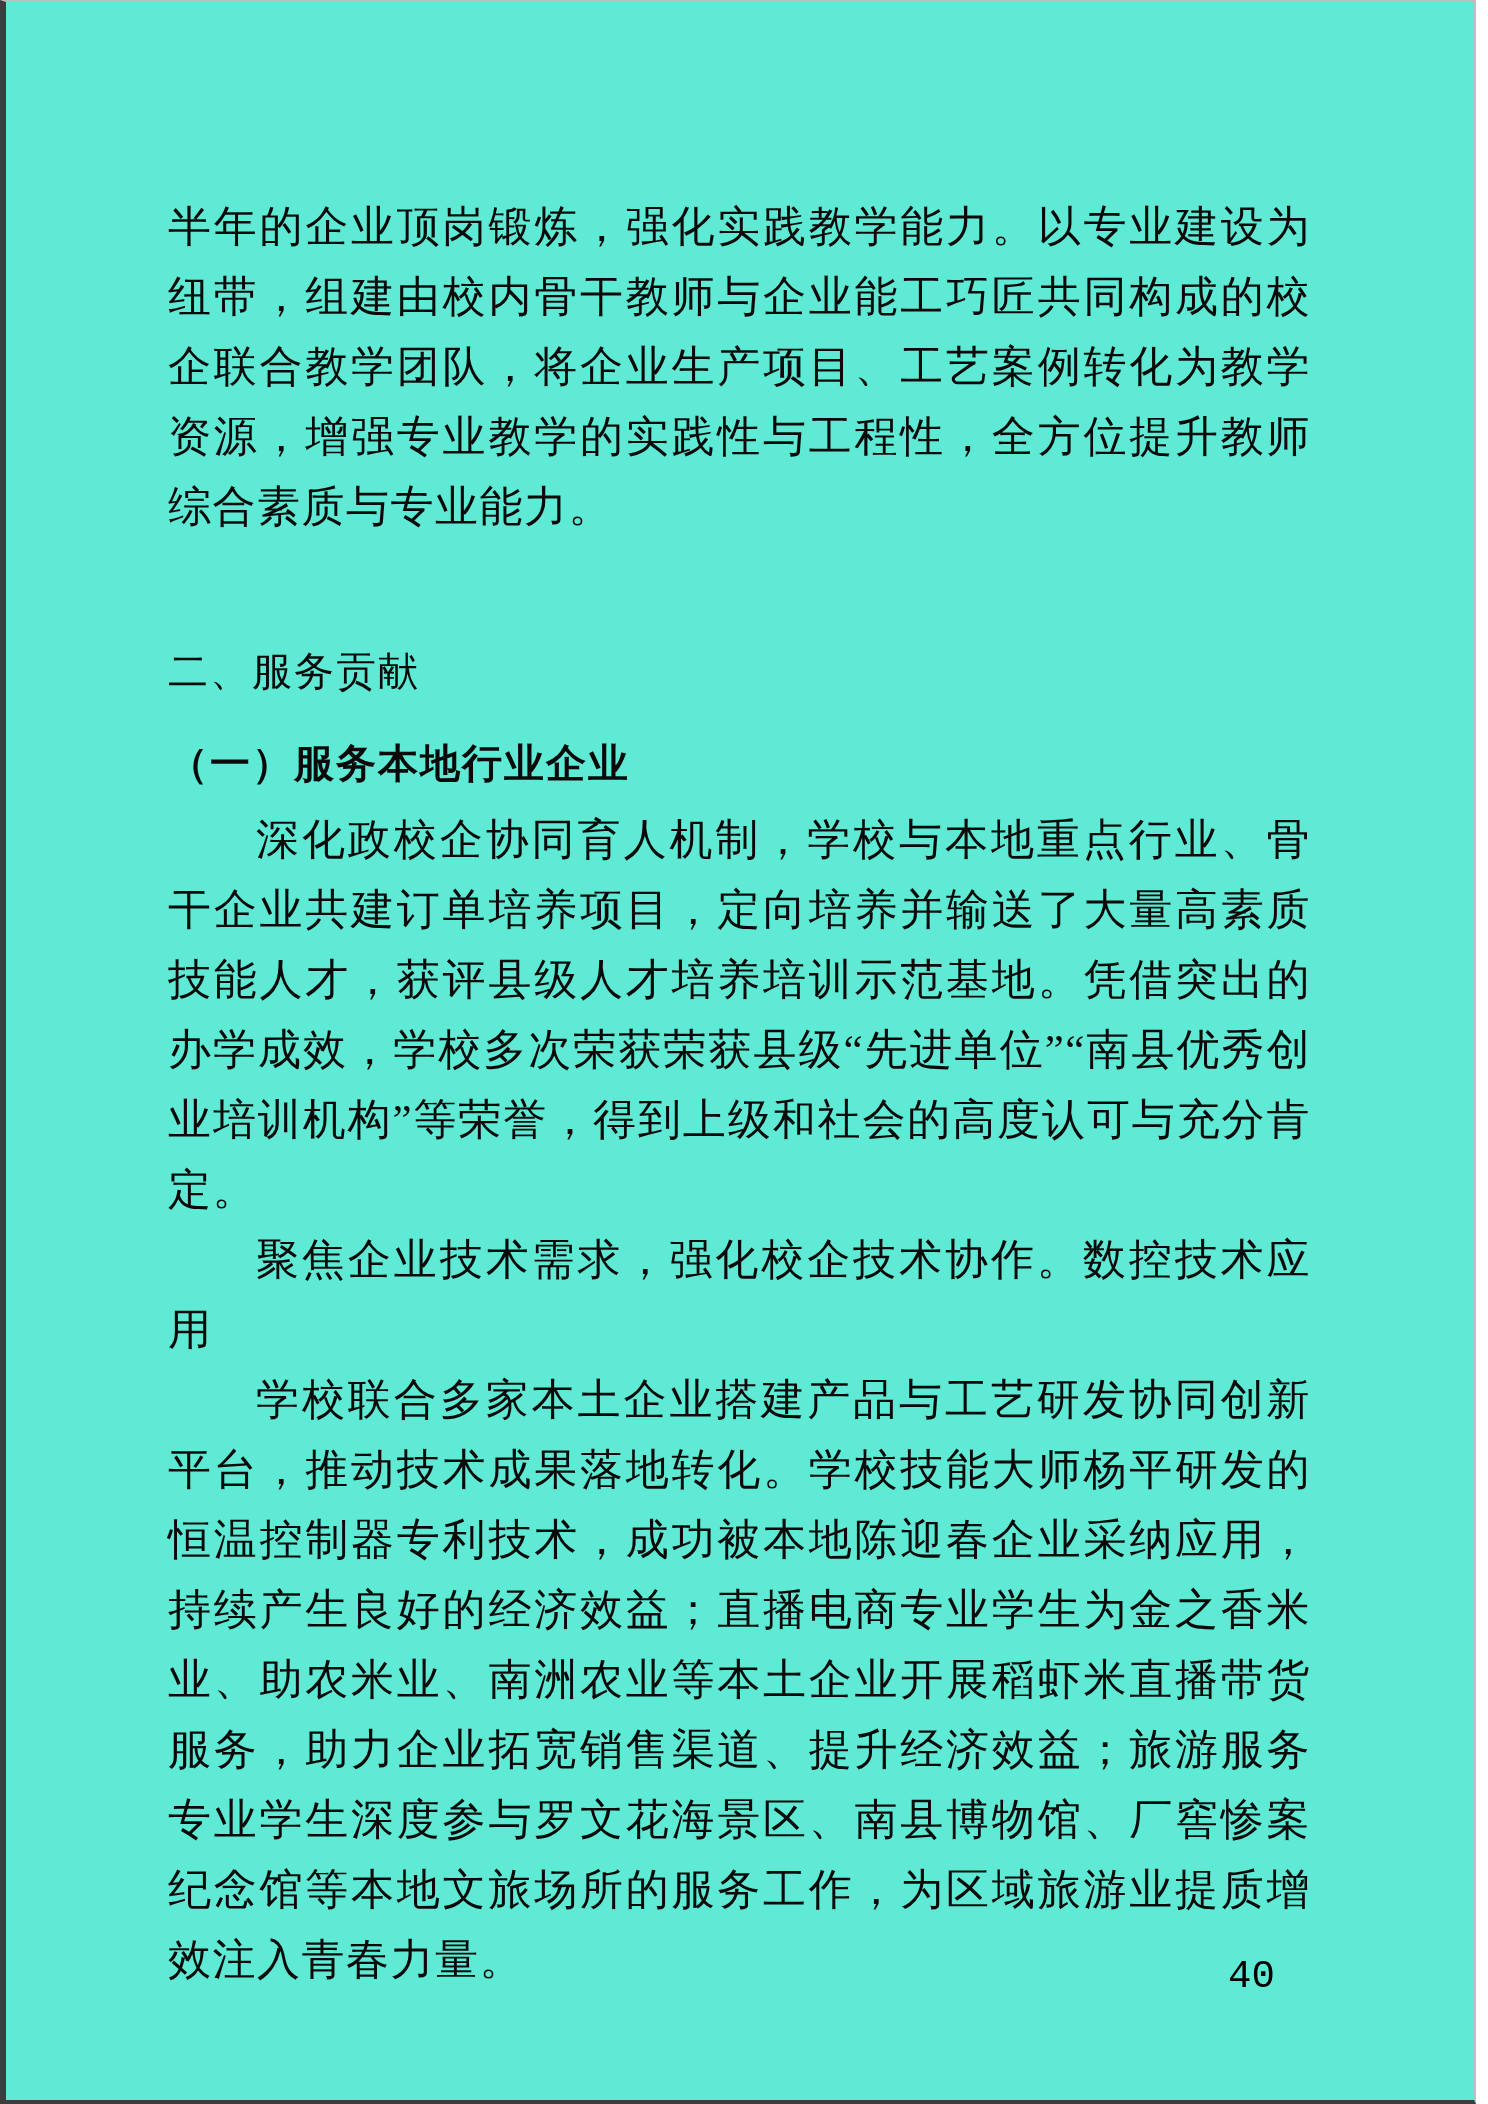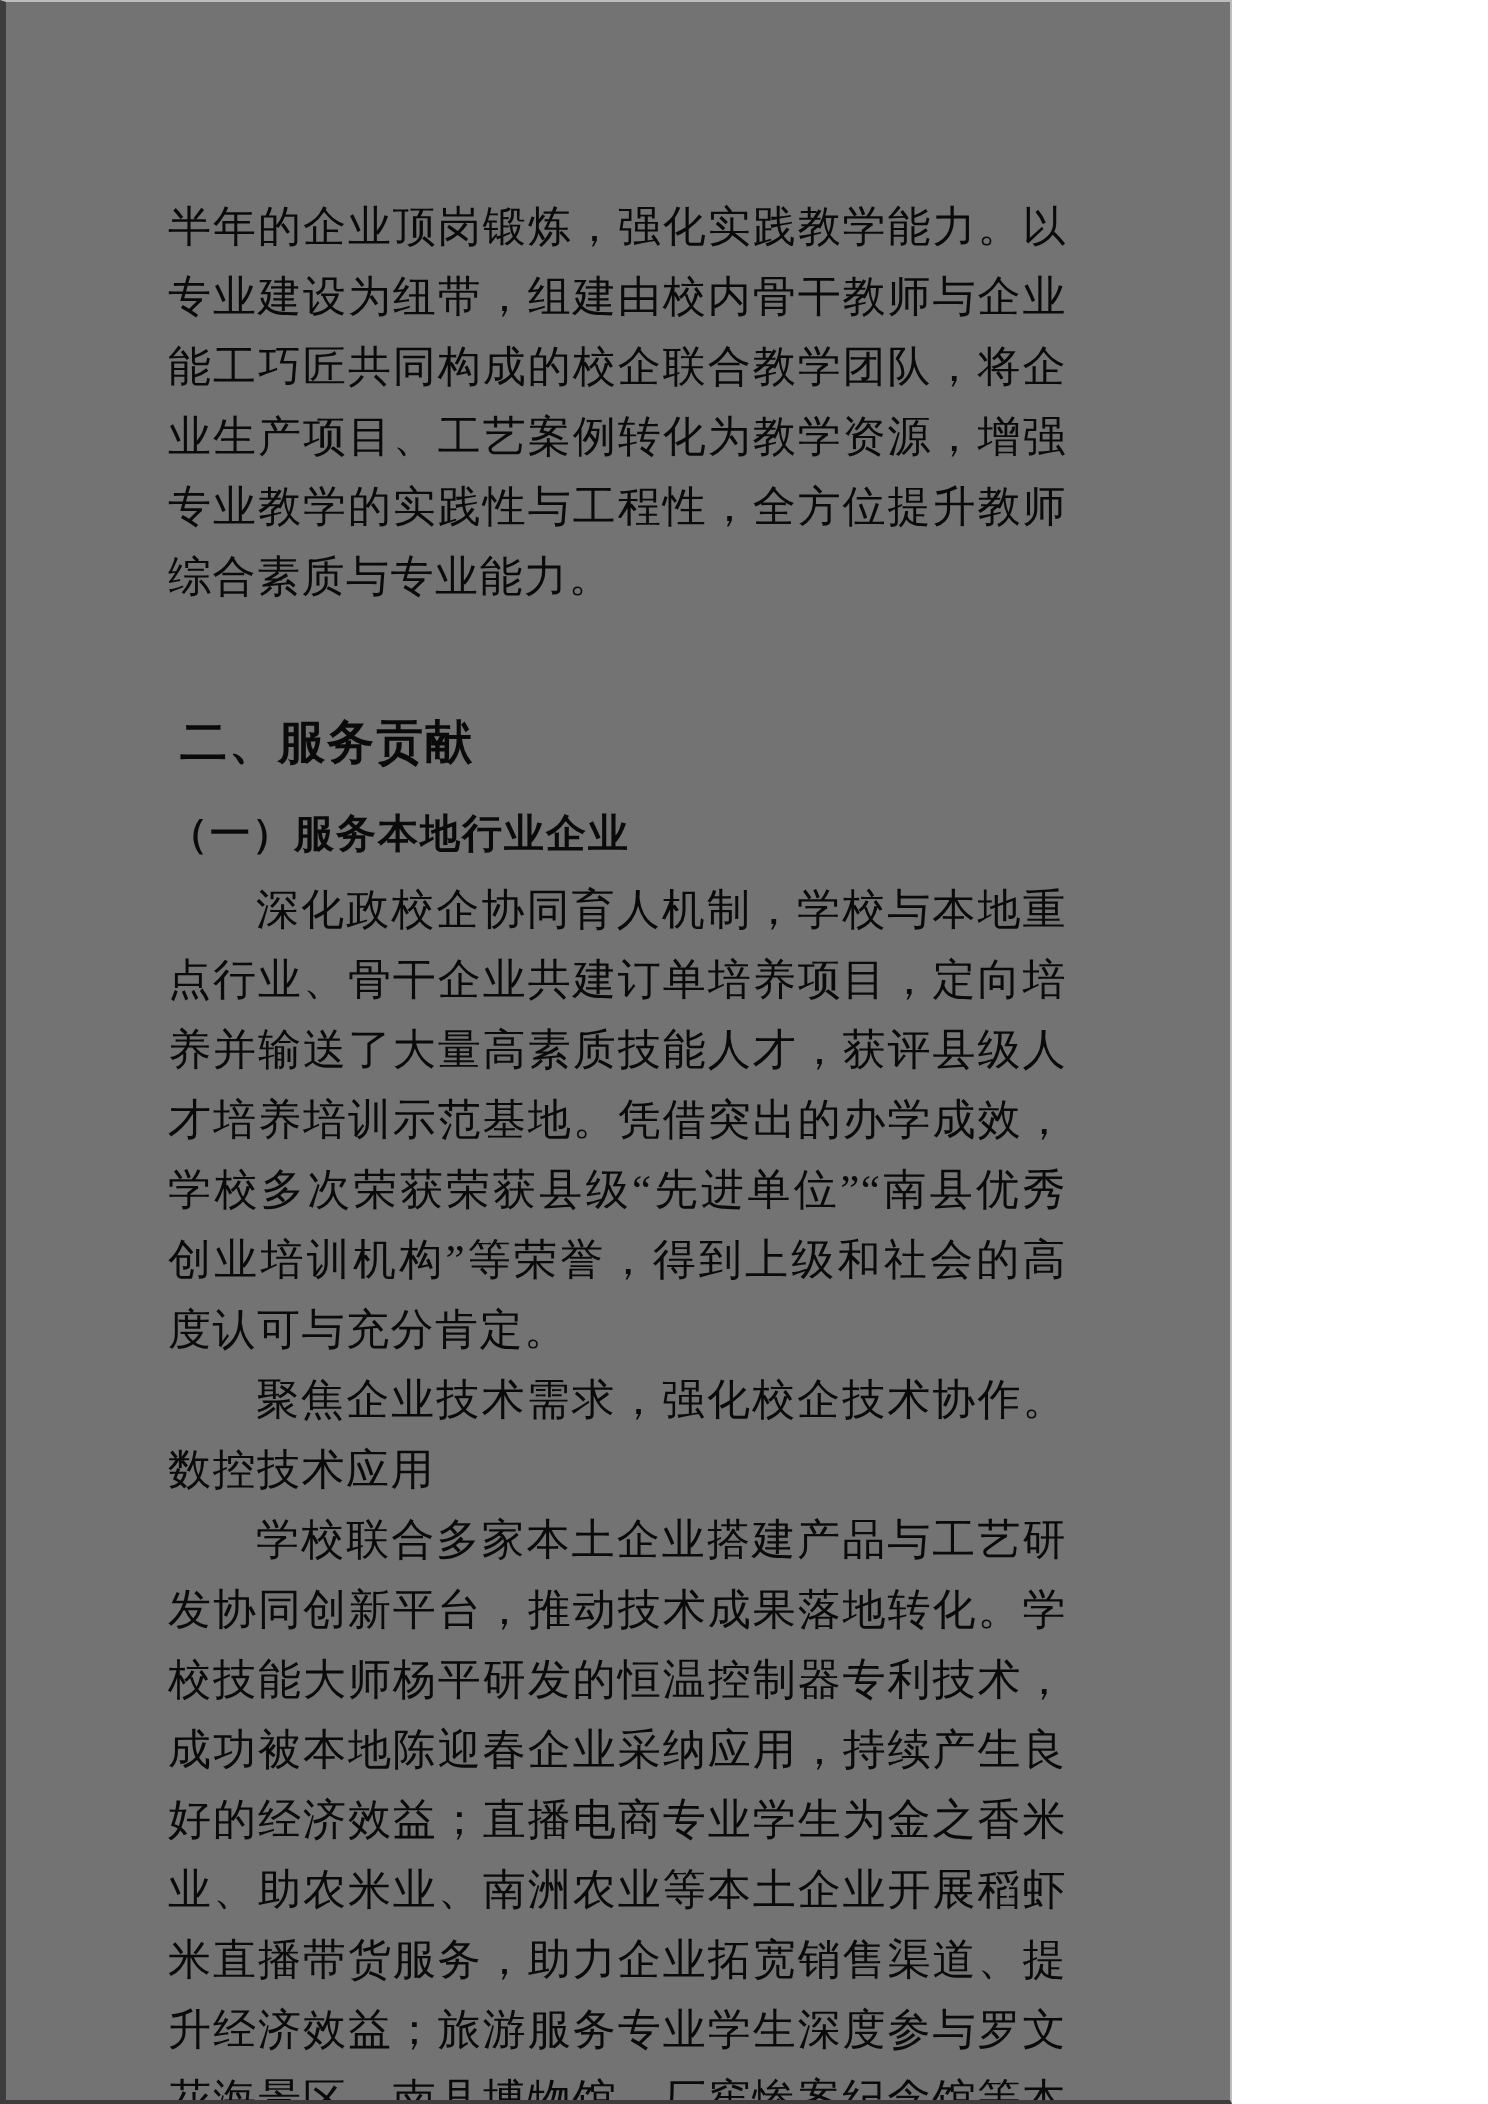--- a/index.html
+++ b/index.html
@@ -2,23 +2,23 @@
 <html lang="zh"><head>
 <meta charset="utf-8">
 <style>
   html, body {
     margin: 0;
     padding: 0;
     background: #ffffff;
   }
   .page {
     position: relative;
-    width: 1232px;
+    width: 1476px;
     height: 2104px;
-    background: #737373;
+    background: #5eead4;
     box-sizing: border-box;
     border-left: 6px solid #3d3d3d;
     border-bottom: 4px solid #3d3d3d;
     border-top: 2px solid #bdbdbd;
     border-right: 2px solid #bdbdbd;
     overflow: hidden;
     font-family: "Liberation Serif", "DejaVu Serif", serif;
     color: #0a0a0a;
     padding-left: 20px;
   }
@@ -33,24 +33,24 @@
     font-size: 43px;
     line-height: 70px;
     letter-spacing: 1.5px;
     text-align: justify;
     text-justify: inter-character;
   }
   .body-para.indented {
     text-indent: 88px;
   }
   .section-heading {
-    margin: 95px 0 0 12px;
-    font-size: 47px;
+    margin: 95px 0 0 0;
+    font-size: 40px;
     line-height: 70px;
-    font-weight: bold;
+    font-weight: normal;
     letter-spacing: 2px;
   }
   .sub-heading {
     margin: 22px 0 6px 0;
     font-size: 40px;
     line-height: 70px;
     font-weight: bold;
     letter-spacing: 2px;
   }
   .page-number {

